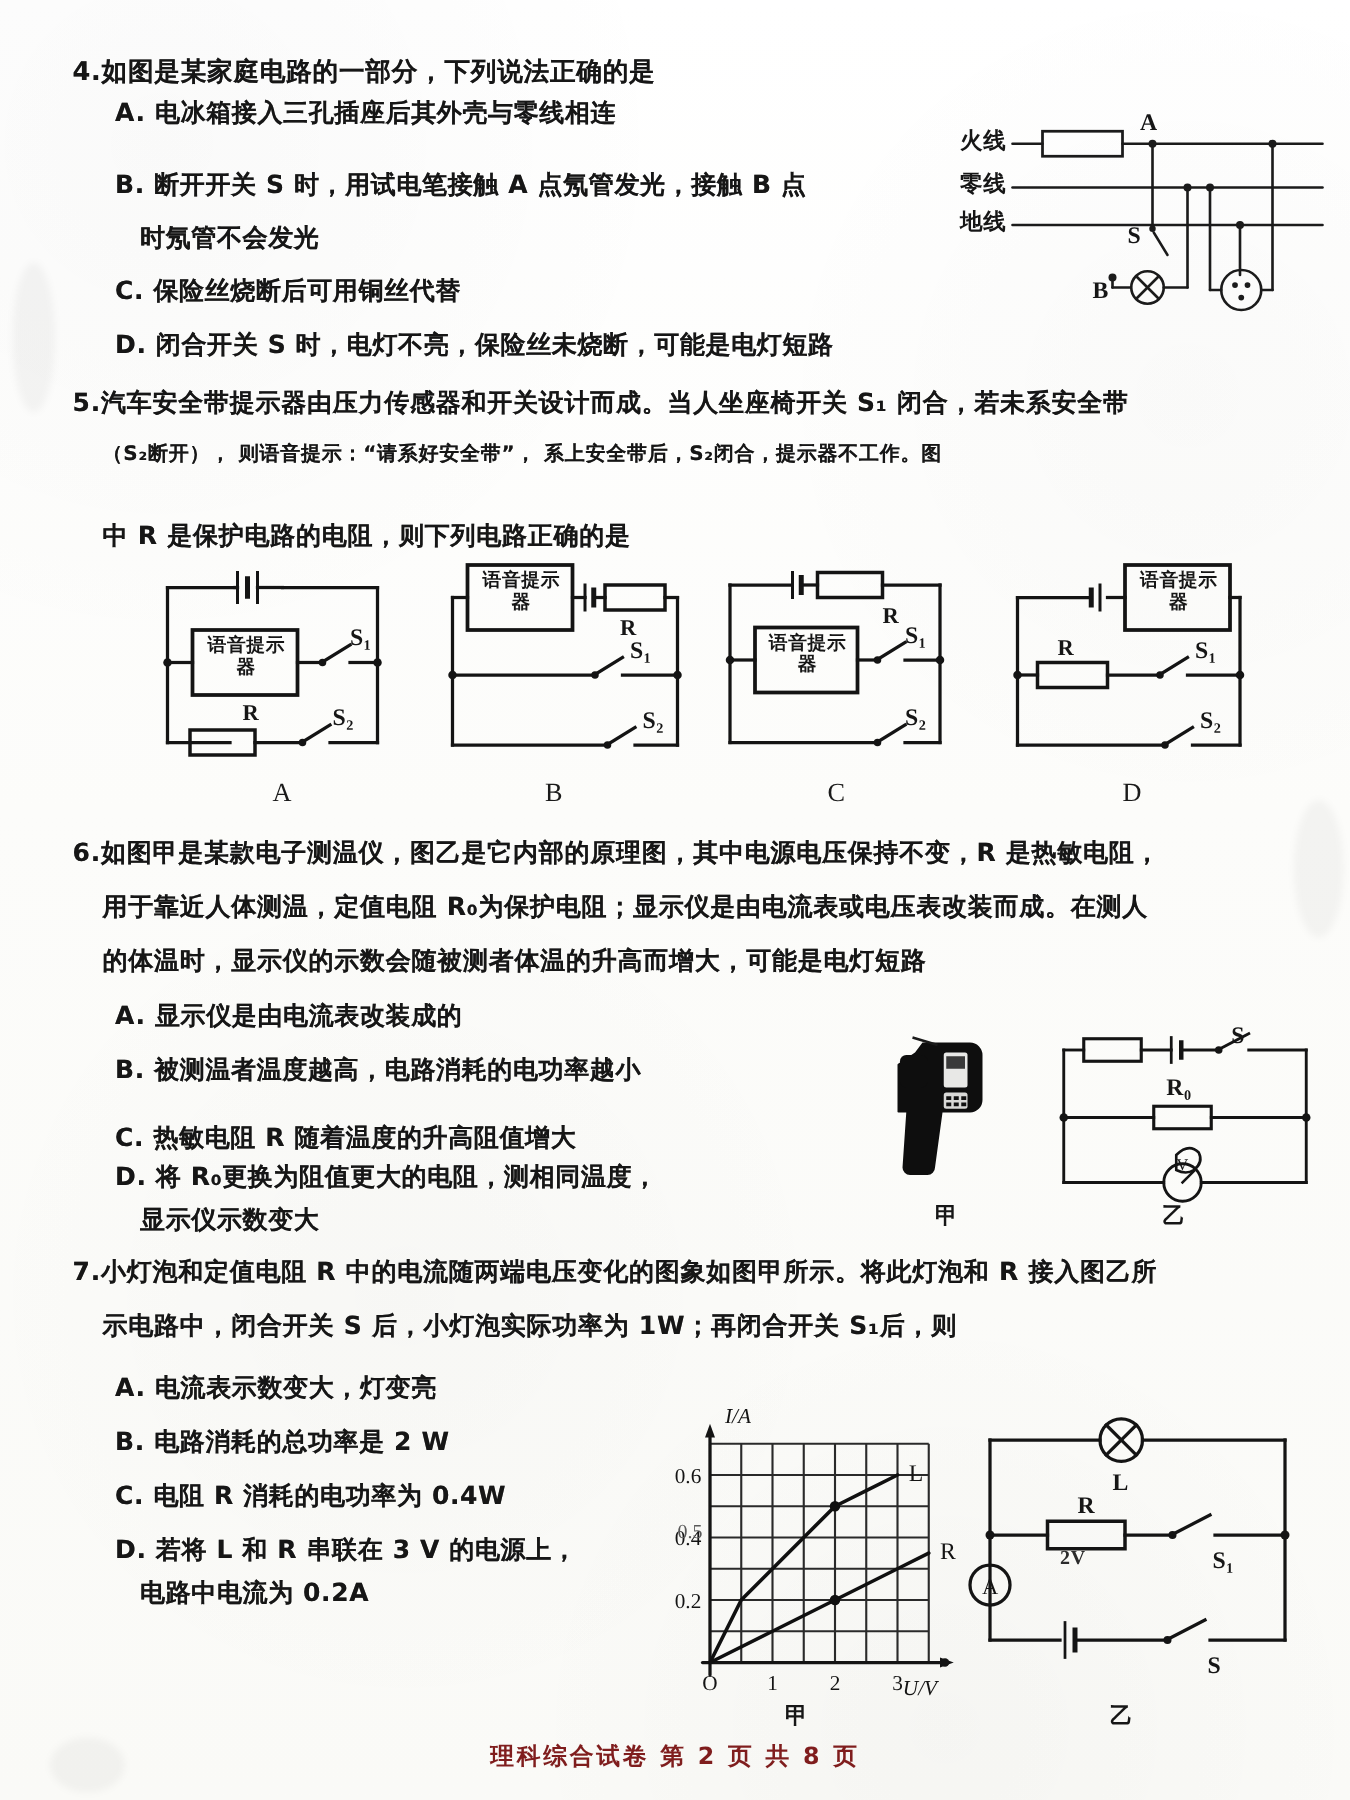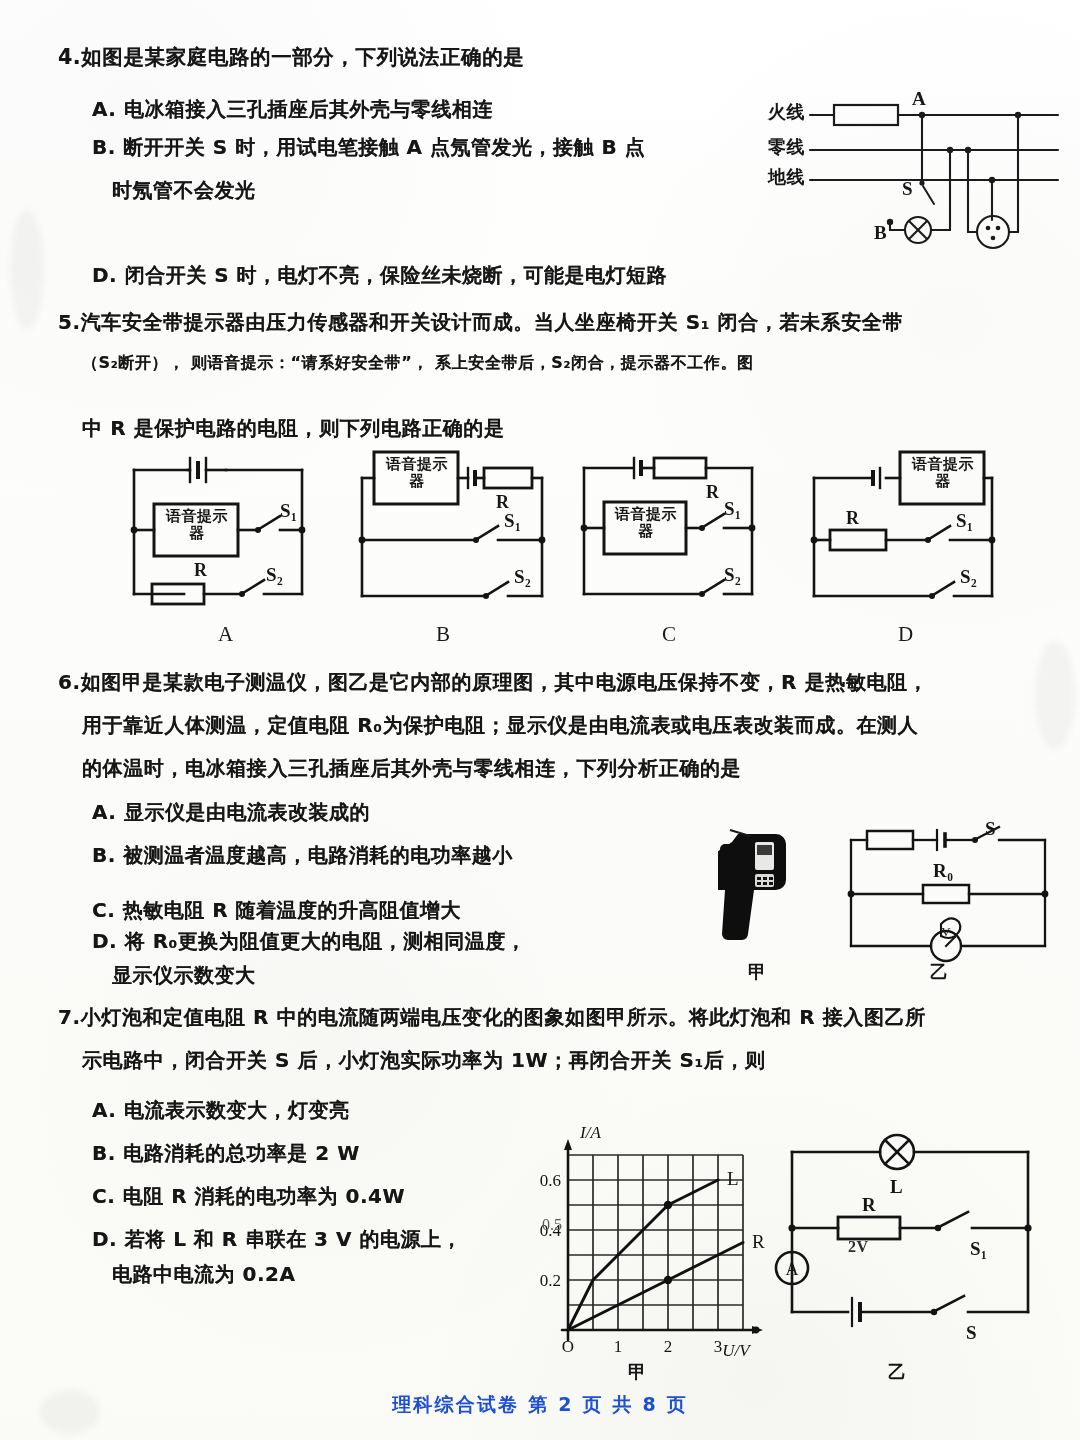--- a/index.html
+++ b/index.html
@@ -41,21 +41,21 @@
   .qnum { font-weight: 700; }
   .opt { font-size: 20px; letter-spacing: .5px; }
 
   .footer {
     position: absolute;
     left: 0; right: 0;
     text-align: center;
     font-size: 19px;
     letter-spacing: 2.2px;
     font-weight: 600;
-    color: #1d4ed8;
+    color: #7f1d1d;
   }
 
   
   .fig { position: absolute; }
   .fig svg { display: block; overflow: visible; }
   .cap {
     position: absolute;
     font-size: 19px;
     font-weight: 600;
     letter-spacing: .5px;
@@ -85,23 +85,24 @@
 <div class="smudge" style="left:40px;  top:1390px; width:60px;  height:44px;"></div>
 <div class="smudge" style="left:10px;  top:210px;  width:34px;  height:120px;"></div>
 <div class="smudge" style="left:1035px;top:640px;  width:40px;  height:110px;"></div>
 
 <div class="sheet">
 
   <div class="qline qnum" style="left:58px; top:45px;">
     <span>4.</span><span>如图是某家庭电路的一部分，下列说法正确的是</span>
   </div>
 
-  <div class="qline opt" style="left:92px; top:97px;">A. 电冰箱接入三孔插座后其外壳与零线相连</div>
+  <div class="qline opt" style="left:92px; top:78px;">A. 电冰箱接入三孔插座后其外壳与零线相连</div>
   <div class="qline opt" style="left:92px; top:135px;">B. 断开开关 S 时，用试电笔接触 A 点氖管发光，接触 B 点</div>
   <div class="qline opt" style="left:112px; top:178px;">时氖管不会发光</div>
+  <div class="qline opt" style="left:92px; top:220px;">C. 保险丝烧断后可用铜丝代替</div>
   <div class="qline opt" style="left:92px; top:263px;">D. 闭合开关 S 时，电灯不亮，保险丝未烧断，可能是电灯短路</div>
 
   <div class="fig" style="left:762px; top:82px;">
     <svg width="300" height="165" viewBox="0 0 300 165">
       <g stroke="#1b1b1b" stroke-width="2.1" fill="none" stroke-linecap="round">
 
         <line x1="48" y1="33" x2="72" y2="33"></line>
         <rect x="72" y="23" width="64" height="20" stroke-width="2.2"></rect>
         <line x1="136" y1="33" x2="296" y2="33"></line>
 
@@ -312,21 +313,21 @@
     <div class="cap" style="left:46px; top:60px; font-family:'Liberation Serif',serif; font-size:18px;">R</div>
     <div class="cap" style="left:156px;top:62px; font-family:'Liberation Serif',serif; font-size:19px;">S₁</div>
     <div class="cap" style="left:160px;top:118px;font-family:'Liberation Serif',serif; font-size:19px;">S₂</div>
   </div>
   <div class="optlabel" style="left:898px; top:622px;">D</div>
 
   <div class="qline" style="left:58px; top:670px; font-size:20px;">
     <span>6.</span><span>如图甲是某款电子测温仪，图乙是它内部的原理图，其中电源电压保持不变，R 是热敏电阻，</span>
   </div>
   <div class="qline" style="left:82px; top:713px; font-size:20px;">用于靠近人体测温，定值电阻 R₀为保护电阻；显示仪是由电流表或电压表改装而成。在测人</div>
-  <div class="qline" style="left:82px; top:756px; font-size:20px;">的体温时，电冰箱接入三孔插座后其外壳与零线相连，下列分析正确的是</div>
+  <div class="qline" style="left:82px; top:756px; font-size:20px;">的体温时，显示仪的示数会随被测者体温的升高而增大，可能是电灯短路</div>
 
   <div class="qline opt" style="left:92px; top:800px;">A. 显示仪是由电流表改装成的</div>
   <div class="qline opt" style="left:92px; top:843px;">B. 被测温者温度越高，电路消耗的电功率越小</div>
   <div class="qline opt" style="left:92px; top:886px;margin-top:12px;">C. 热敏电阻 R 随着温度的升高阻值增大</div>
   <div class="qline opt" style="left:92px; top:929px;">D. 将 R₀更换为阻值更大的电阻，测相同温度，</div>
   <div class="qline opt" style="left:112px; top:963px;">显示仪示数变大</div>
 
   <div class="photo-thermo" style="left:718px; top:822px;">
     <svg width="78" height="130" viewBox="0 0 78 130">
       <g fill="#0e0e0e">

